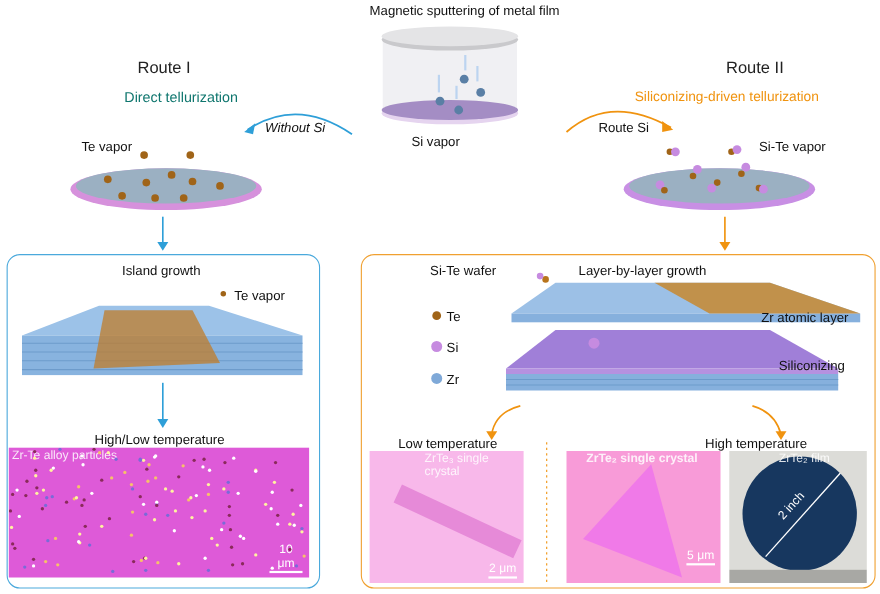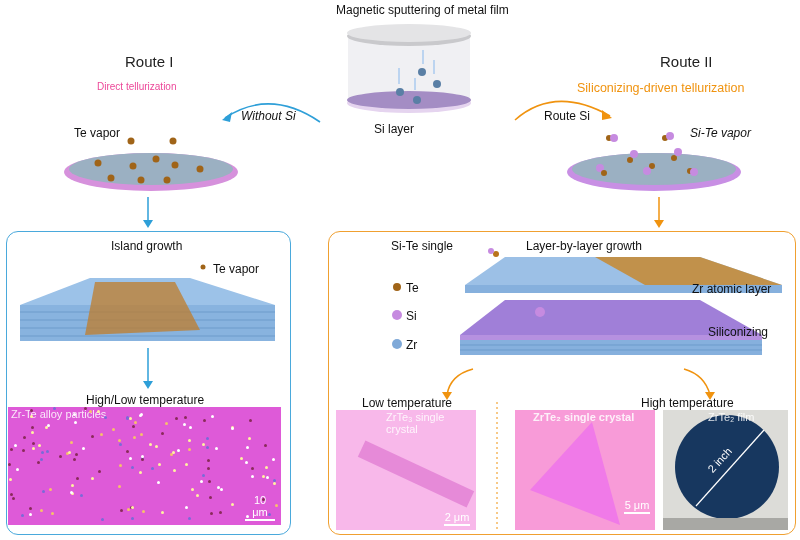--- a/index.html
+++ b/index.html
@@ -1,21 +1,21 @@
 <!DOCTYPE html>
 <html><head>
 <meta charset="utf-8">
 <style>
   html,body{margin:0;padding:0;background:#fff;}
   body{width:800px;height:540px;position:relative;overflow:hidden;font-family:"Liberation Sans",sans-serif;color:#111;}
   .abs{position:absolute;}
   .t{position:absolute;white-space:nowrap;}
   .lbl{font-size:12px;color:#111;}
   .route{font-size:15px;color:#222;}
-  .sub-blue{font-size:10px;color:#ec4899;}
+  .sub-blue{font-size:13px;color:#0f766e;margin-left:16px;}
   .sub-orange{font-size:12.5px;color:#f0930f;}
   .panel-blue{position:absolute;left:6px;top:231px;width:283px;height:302px;border:1.3px solid #4aa9dc;border-radius:12px;}
   .panel-orange{position:absolute;left:328px;top:231px;width:466px;height:302px;border:1.3px solid #f0a030;border-radius:12px;}
   .micro{position:absolute;overflow:hidden;}
   .micro .cap{position:absolute;color:#fff;font-size:11px;opacity:.85;}
   .scalebar{position:absolute;color:#fff;font-size:11px;text-align:center;}
   .scalebar .bar{height:2px;background:#fff;margin-top:1px;}
   svg{position:absolute;left:0;top:0;}
 </style>
 </head>
@@ -126,21 +126,21 @@
   <circle cx="397" cy="315" r="5" fill="#c68be0"></circle>
   <circle cx="397" cy="344" r="5" fill="#7fa9d8"></circle>
 
   <path d="M473 369 Q450 375 447 395" fill="none" stroke="#f0930f" stroke-width="1.5"></path>
   <polygon points="442,392 452,392 447,400" fill="#f0930f"></polygon>
   <path d="M684 369 Q705 375 710 395" fill="none" stroke="#f0930f" stroke-width="1.5"></path>
   <polygon points="705,392 715,392 710,400" fill="#f0930f"></polygon>
   <line x1="497" y1="402" x2="497" y2="530" stroke="#f0930f" stroke-width="1" stroke-dasharray="2,3"></line>
 </svg>
 
-<div class="t lbl" style="left:374px;top:122px;">Si layer</div>
+<div class="t lbl" style="left:374px;top:122px;">Si vapor</div>
 
 <div class="t route" style="left:125px;top:53px;">Route I</div>
 <div class="t sub-blue" style="left:97px;top:81px;">Direct tellurization</div>
 <div class="t lbl" style="left:241px;top:109px;font-style:italic;">Without Si</div>
 <div class="t lbl" style="left:74px;top:126px;">Te vapor</div>
 
 <div class="panel-blue"></div>
 <div class="t lbl" style="left:111px;top:239px;">Island growth</div>
 <div class="t lbl" style="left:213px;top:262px;">Te vapor</div>
 <div class="t lbl" style="left:86px;top:393px;">High/Low temperature</div>
@@ -285,24 +285,24 @@
     <div style="position: absolute; left: 76.0632px; top: 0.0029321px; width: 3px; height: 3px; border-radius: 50%; background: rgb(138, 42, 90);"></div>
     <div style="position: absolute; left: 194.268px; top: 36.4738px; width: 3px; height: 3px; border-radius: 50%; background: rgb(255, 243, 160);"></div>
     <div style="position: absolute; left: 133.185px; top: 50.5142px; width: 3px; height: 3px; border-radius: 50%; background: rgb(138, 42, 90);"></div>
     <div style="position: absolute; left: 4.48275px; top: 89.624px; width: 3px; height: 3px; border-radius: 50%; background: rgb(138, 42, 90);"></div>
     <div style="position: absolute; left: 187.826px; top: 87.3032px; width: 3px; height: 3px; border-radius: 50%; background: rgb(255, 243, 160);"></div>
   </div>
 
 <div class="t route" style="left:660px;top:53px;">Route II</div>
 <div class="t sub-orange" style="left:577px;top:81px;">Siliconizing-driven tellurization</div>
 <div class="t lbl" style="left:544px;top:109px;">Route Si</div>
-<div class="t lbl" style="left:690px;top:126px;font-style:italic;">Si-Te vapor</div>
+<div class="t lbl" style="left:690px;top:126px;">Si-Te vapor</div>
 
 <div class="panel-orange"></div>
-<div class="t lbl" style="left:391px;top:239px;">Si-Te single</div>
+<div class="t lbl" style="left:391px;top:239px;">Si-Te wafer</div>
 <div class="t lbl" style="left:526px;top:239px;">Layer-by-layer growth</div>
 <div class="t lbl" style="left:406px;top:281px;text-align:right;">Te</div>
 <div class="t lbl" style="left:406px;top:309px;">Si</div>
 <div class="t lbl" style="left:406px;top:338px;">Zr</div>
 <div class="t lbl" style="left:692px;top:282px;">Zr atomic layer</div>
 <div class="t lbl" style="left:708px;top:325px;">Siliconizing</div>
 <div class="t lbl" style="left:362px;top:396px;">Low temperature</div>
 <div class="t lbl" style="left:641px;top:396px;">High temperature</div>
 
 <div class="micro" style="left:336px;top:410px;width:140px;height:120px;background:#f8b8ea;">

